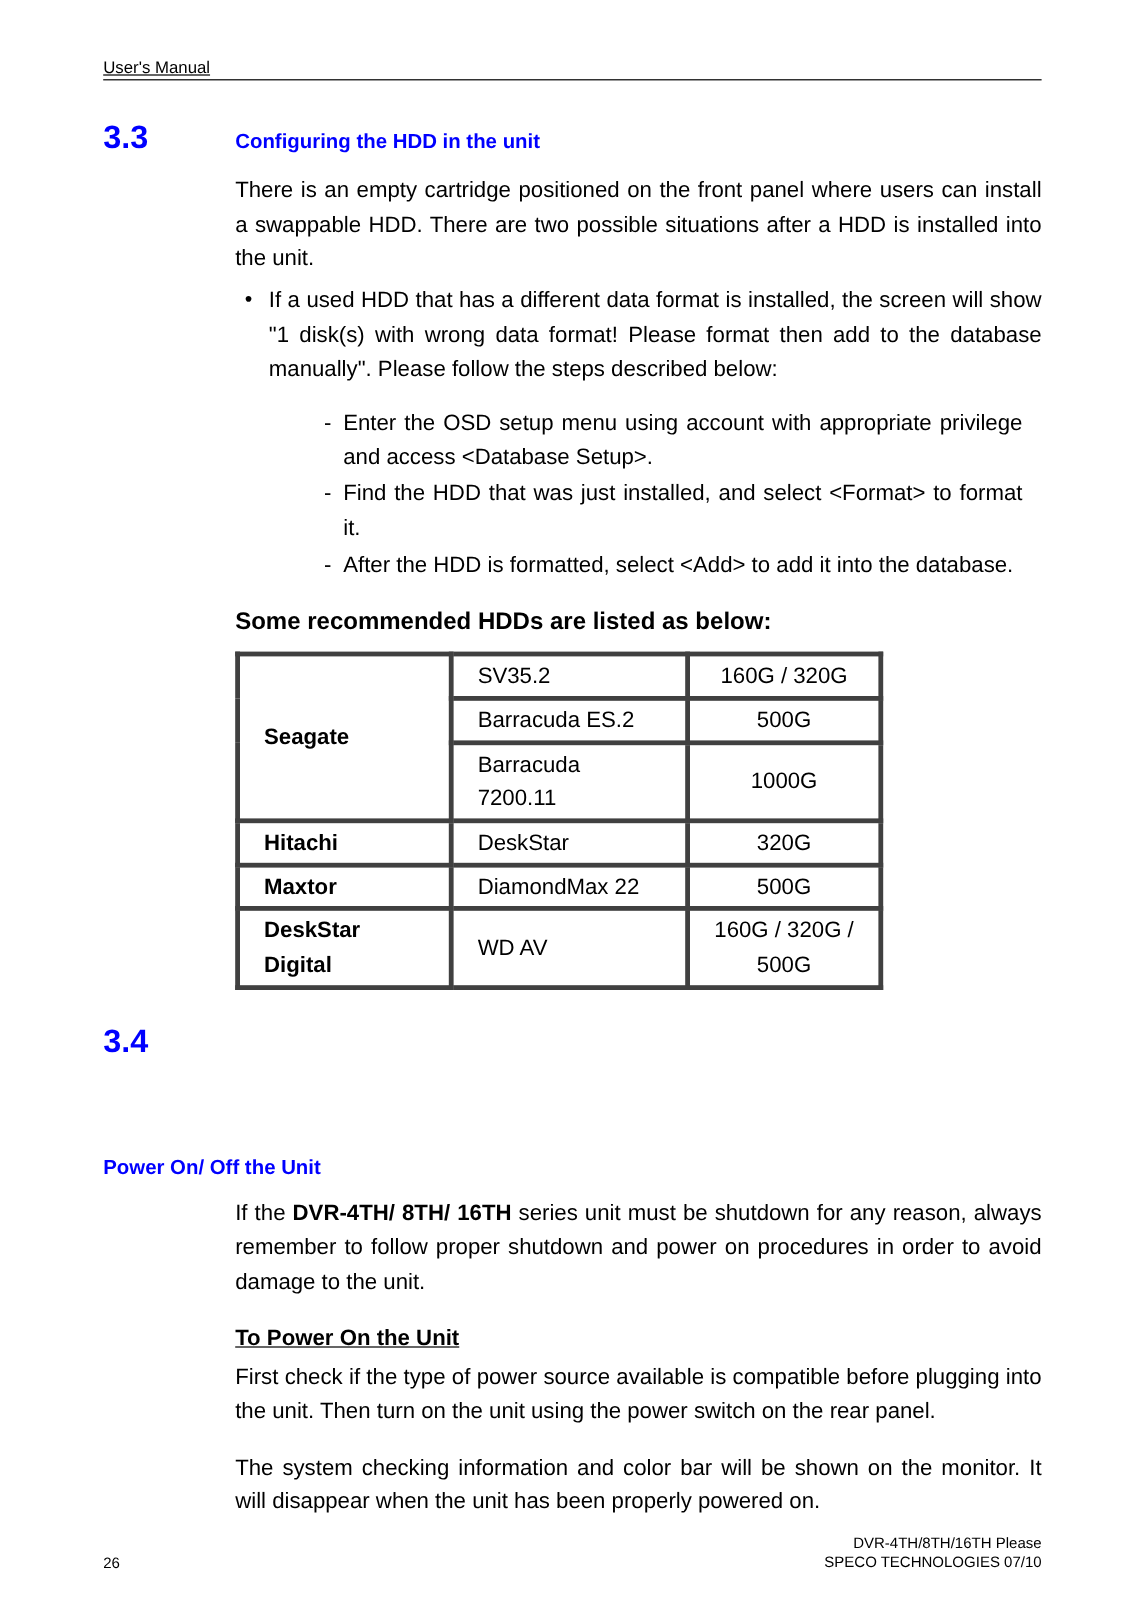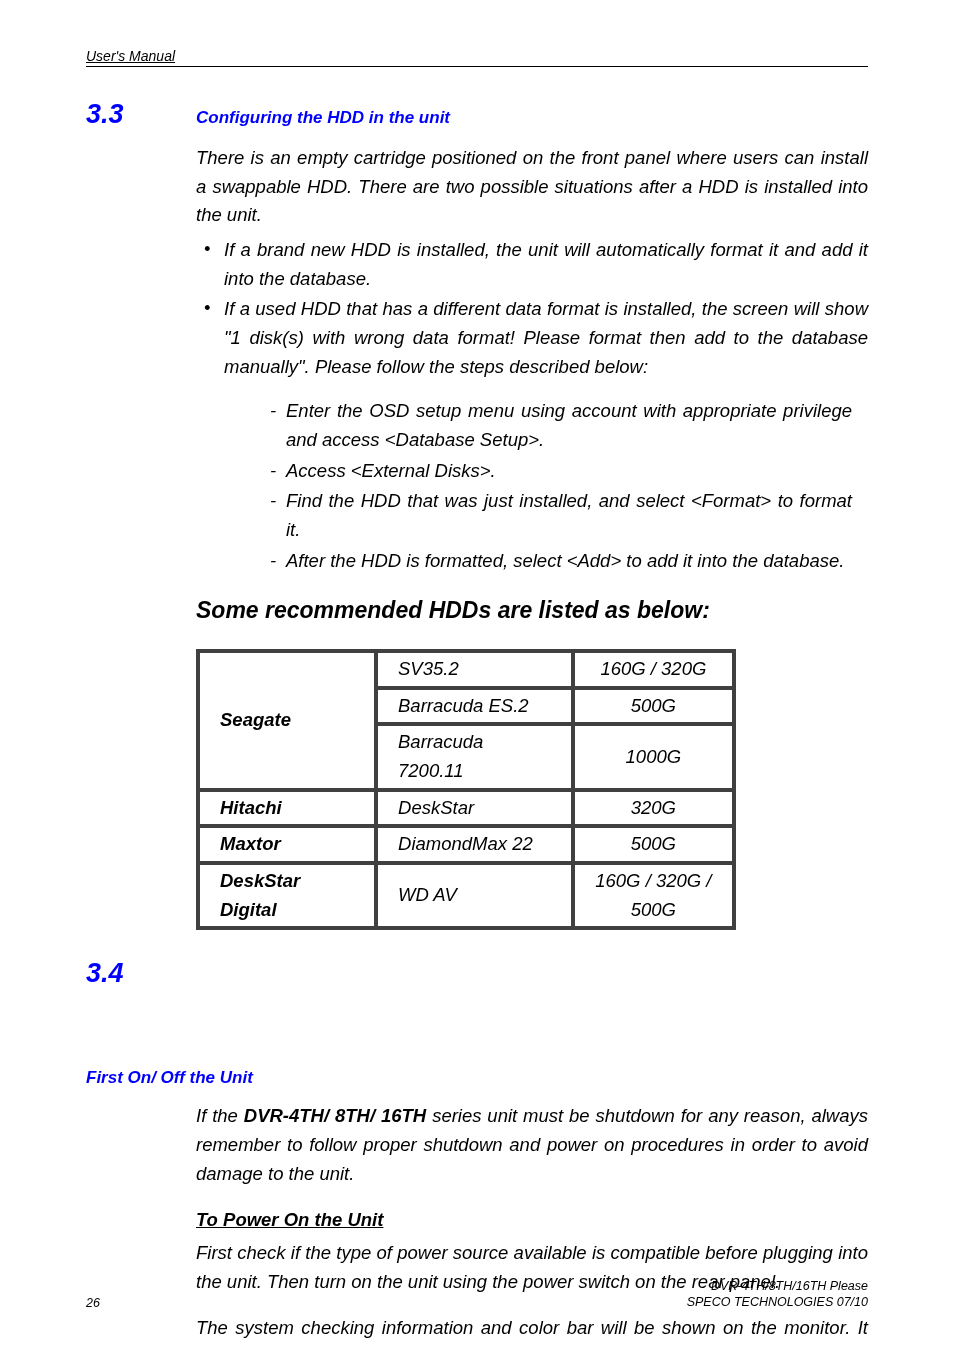--- a/index.html
+++ b/index.html
@@ -11,21 +11,20 @@
     color: #000000;
   }
   .page {
     width: 954px;
     height: 1350px;
     box-sizing: border-box;
     padding: 48px 86px 40px 86px;
     position: relative;
     display: flex;
     flex-direction: column;
-    font-style: italic;
   }
   .header {
     font-size: 14px;
     color: #000;
     text-decoration: underline;
     padding-bottom: 2px;
     border-bottom: 1px solid #000;
     margin-bottom: 24px;
   }
   .section-heading {
@@ -82,23 +81,23 @@
     margin-bottom: 2px;
   }
   ul.dashes > li::before {
     content: "-";
     position: absolute;
     left: 30px;
     top: 0;
   }
   .table-caption {
     font-weight: bold;
-    font-size: 23px;
+    font-size: 20px;
     margin-top: 18px;
-    margin-bottom: 20px;
+    margin-bottom: 9px;
   }
   table.hdd {
     border-collapse: collapse;
     width: 540px;
     font-size: 18.5px;
   }
   table.hdd td {
     border: 4px solid #404040;
     padding: 2px 20px;
     vertical-align: middle;
@@ -147,27 +146,23 @@
   <div class="section-heading">
     <span class="section-number">3.3</span>
     <span class="section-title">Configuring the HDD in the unit</span>
   </div>
 
   <div class="body-block">
     <p class="para">There is an empty cartridge positioned on the front panel where users can install a swappable HDD. There are two possible situations after a HDD is installed into the unit.</p>
 
     <ul class="bullets">
       <li>
-        <span>If a brand new HDD is installed, the unit will automatically format it and add it into the database.</span>
-      </li>
-      <li>
         <span>If a used HDD that has a different data format is installed, the screen will show "1 disk(s) with wrong data format! Please format then add to the database manually". Please follow the steps described below:</span>
         <ul class="dashes">
           <li>Enter the OSD setup menu using account with appropriate privilege and access &lt;Database Setup&gt;.</li>
-          <li>Access &lt;External Disks&gt;.</li>
           <li>Find the HDD that was just installed, and select &lt;Format&gt; to format it.</li>
           <li>After the HDD is formatted, select &lt;Add&gt; to add it into the database.</li>
         </ul>
       </li>
     </ul>
 
     <div class="table-caption">Some recommended HDDs are listed as below:</div>
 
     <table class="hdd">
       <tbody>
@@ -198,21 +193,21 @@
         <td class="brand">DeskStar Digital</td>
         <td class="model">WD AV</td>
         <td class="cap">160G / 320G / 500G</td>
       </tr>
     </tbody>
       </table>
   </div>
 
   <div class="section-heading" style="margin-top:28px;flex-direction:column;">
     <span class="section-number">3.4</span>
-    <span class="section-title">First On/ Off the Unit</span>
+    <span class="section-title">Power On/ Off the Unit</span>
   </div>
 
   <div class="body-block">
     <p class="para">
       <span>If the </span><b>DVR-4TH/ 8TH/ 16TH</b><span> series unit must be shutdown for any reason, always remember to follow proper shutdown and power on procedures in order to avoid damage to the unit.</span>
     </p>
 
     <div class="subheading">To Power On the Unit</div>
     <p class="para">First check if the type of power source available is compatible before plugging into the unit. Then turn on the unit using the power switch on the rear panel.</p>
     <p class="para" style="margin-top:18px;">The system checking information and color bar will be shown on the monitor. It will disappear when the unit has been properly powered on.</p>

